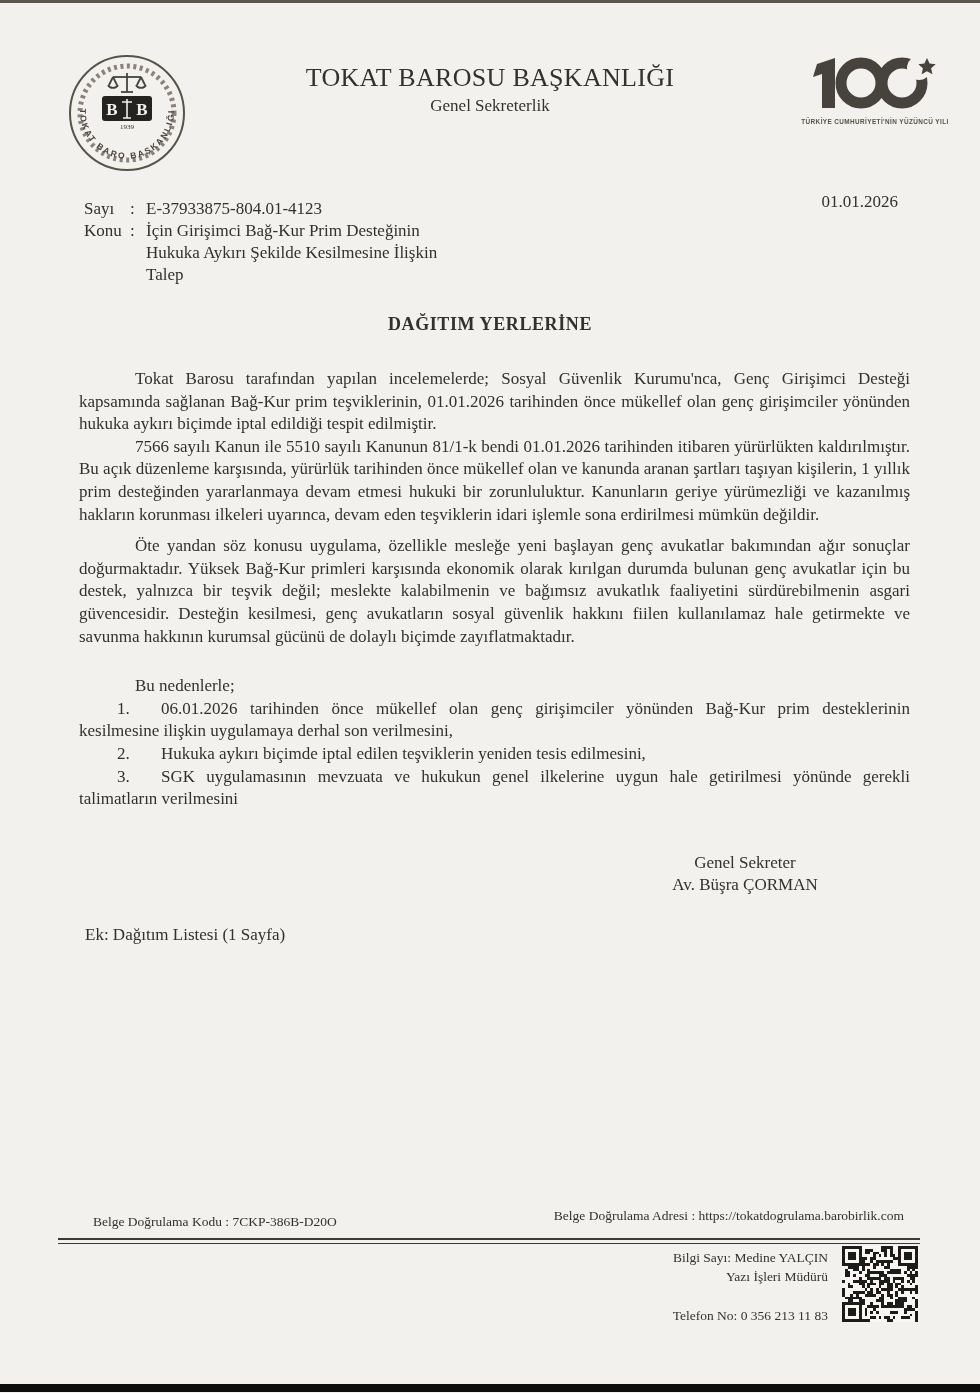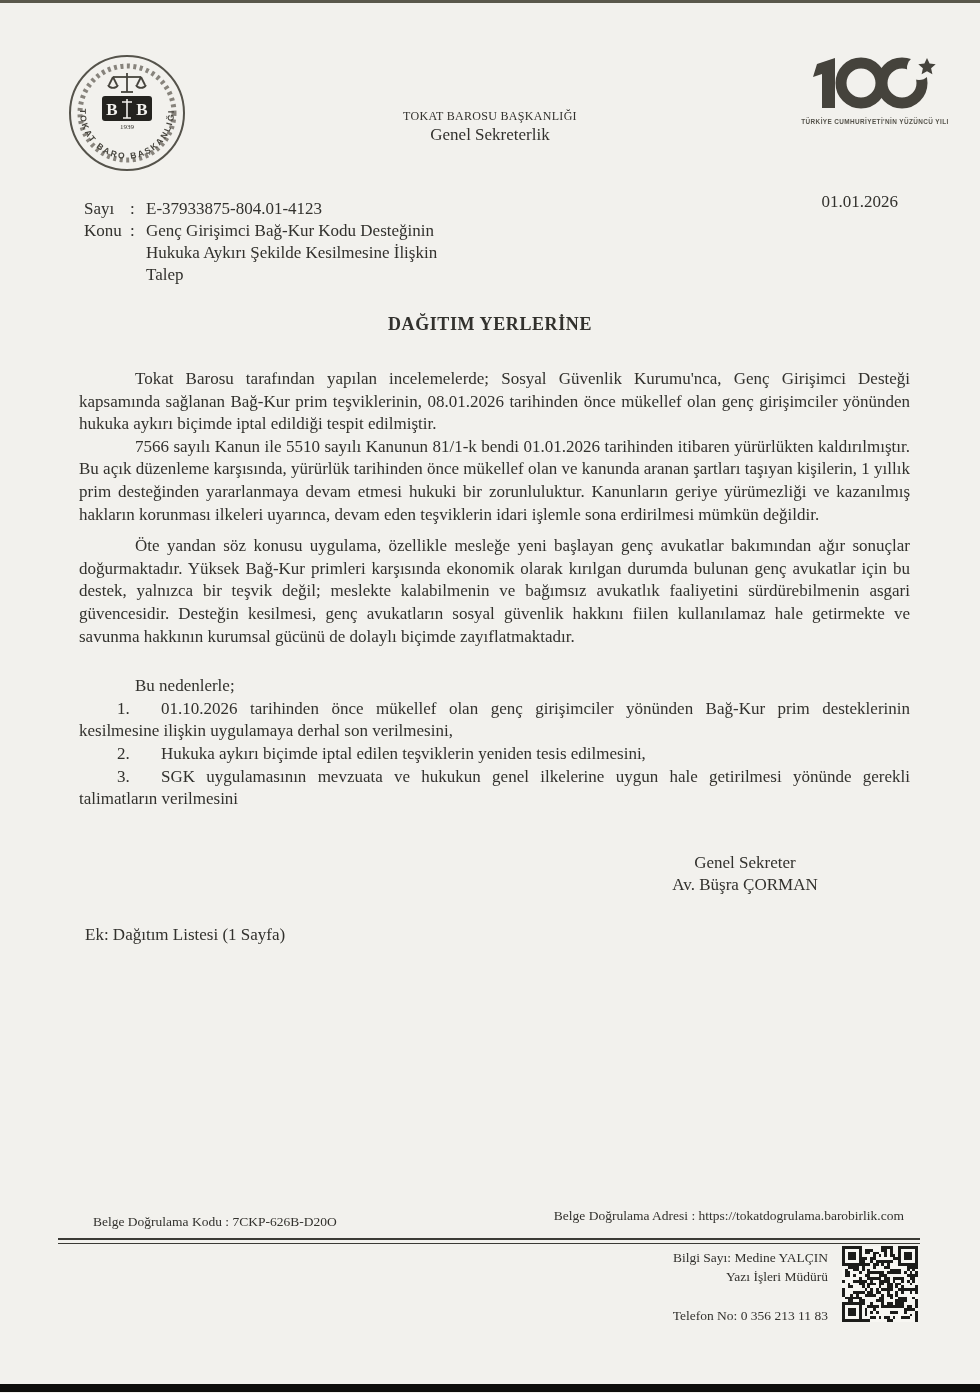--- a/index.html
+++ b/index.html
@@ -13,21 +13,21 @@
     color:#32312d;
     overflow:hidden;
   }
   .scan-edge-top{position:absolute;top:0;left:0;width:100%;height:3px;background:#5a584c;}
   .scan-edge-bottom{position:absolute;bottom:1px;left:0;width:100%;height:8px;background:#0e0e0c;}
 
   
   .seal{position:absolute;left:66px;top:52px;width:122px;height:122px;}
   .letterhead{position:absolute;left:240px;top:60px;width:500px;text-align:center;line-height:1.35;}
   .letterhead .tc{font-size:17px;}
-  .letterhead .org{font-size:12px;letter-spacing:.3px;margin-top:48px;}
+  .letterhead .org{font-size:26px;letter-spacing:.3px;}
   .letterhead .dept{font-size:17px;}
   .centenary{position:absolute;left:795px;top:52px;width:160px;height:90px;}
 
   
   .meta{position:absolute;left:84px;top:198px;width:560px;font-size:17px;line-height:22px;}
   .meta-row{display:flex;}
   .meta-row .lbl{width:46px;flex:0 0 46px;}
   .meta-row .colon{width:16px;flex:0 0 16px;}
   .meta-row .val{white-space:pre-line;}
   .doc-date{position:absolute;right:82px;top:192px;font-size:17px;}
@@ -120,47 +120,47 @@
 
   <div class="meta">
     <div class="meta-row">
       <span class="lbl">Sayı</span>
       <span class="colon">:</span>
       <span class="val">E-37933875-804.01-4123</span>
     </div>
     <div class="meta-row">
       <span class="lbl">Konu</span>
       <span class="colon">:</span>
-      <span class="val">Genç Girişimci Bağ-Kur Kodu Desteğinin
+      <span class="val">İçin Girişimci Bağ-Kur Prim Desteğinin
 Hukuka Aykırı Şekilde Kesilmesine İlişkin
 Talep</span>
     </div>
   </div>
   <div class="doc-date">01.01.2026</div>
 
   <div class="doc-title">DAĞITIM YERLERİNE</div>
 
   <div class="body-text">
-    <p>Tokat Barosu tarafından yapılan incelemelerde; Sosyal Güvenlik Kurumu'nca, Genç Girişimci Desteği kapsamında sağlanan Bağ-Kur prim teşviklerinin, 08.01.2026 tarihinden önce mükellef olan genç girişimciler yönünden hukuka aykırı biçimde iptal edildiği tespit edilmiştir.</p>
+    <p>Tokat Barosu tarafından yapılan incelemelerde; Sosyal Güvenlik Kurumu'nca, Genç Girişimci Desteği kapsamında sağlanan Bağ-Kur prim teşviklerinin, 01.01.2026 tarihinden önce mükellef olan genç girişimciler yönünden hukuka aykırı biçimde iptal edildiği tespit edilmiştir.</p>
     <p>7566 sayılı Kanun ile 5510 sayılı Kanunun 81/1-k bendi 01.01.2026 tarihinden itibaren yürürlükten kaldırılmıştır. Bu açık düzenleme karşısında, yürürlük tarihinden önce mükellef olan ve kanunda aranan şartları taşıyan kişilerin, 1 yıllık prim desteğinden yararlanmaya devam etmesi hukuki bir zorunluluktur. Kanunların geriye yürümezliği ve kazanılmış hakların korunması ilkeleri uyarınca, devam eden teşviklerin idari işlemle sona erdirilmesi mümkün değildir.</p>
     <p class="gap-sm">Öte yandan söz konusu uygulama, özellikle mesleğe yeni başlayan genç avukatlar bakımından ağır sonuçlar doğurmaktadır. Yüksek Bağ-Kur primleri karşısında ekonomik olarak kırılgan durumda bulunan genç avukatlar için bu destek, yalnızca bir teşvik değil; meslekte kalabilmenin ve bağımsız avukatlık faaliyetini sürdürebilmenin asgari güvencesidir. Desteğin kesilmesi, genç avukatların sosyal güvenlik hakkını fiilen kullanılamaz hale getirmekte ve savunma hakkının kurumsal gücünü de dolaylı biçimde zayıflatmaktadır.</p>
     <p class="gap-lg">Bu nedenlerle;</p>
-    <p class="li"><span class="num">1.</span><span>01.10.2026 tarihinden önce mükellef olan genç girişimciler yönünden Bağ-Kur prim desteklerinin kesilmesine ilişkin uygulamaya derhal son verilmesini,</span></p>
+    <p class="li"><span class="num">1.</span><span>06.01.2026 tarihinden önce mükellef olan genç girişimciler yönünden Bağ-Kur prim desteklerinin kesilmesine ilişkin uygulamaya derhal son verilmesini,</span></p>
     <p class="li"><span class="num">2.</span><span>Hukuka aykırı biçimde iptal edilen teşviklerin yeniden tesis edilmesini,</span></p>
     <p class="li"><span class="num">3.</span><span>SGK uygulamasının mevzuata ve hukukun genel ilkelerine uygun hale getirilmesi yönünde gerekli talimatların verilmesini</span></p>
   </div>
 
   <div class="signature">
     <div>Genel Sekreter</div>
     <div>Av. Büşra ÇORMAN</div>
   </div>
 
   <div class="attachment">Ek: Dağıtım Listesi (1 Sayfa)</div>
 
-  <div class="verify-code">Belge Doğrulama Kodu : 7CKP-626B-D20O</div>
+  <div class="verify-code">Belge Doğrulama Kodu : 7CKP-386B-D20O</div>
   <div class="verify-addr">Belge Doğrulama Adresi : https://tokatdogrulama.barobirlik.com</div>
   <div class="footer-rule"></div>
 
 
   <div class="info-block">
     <div>Bilgi Sayı:  Medine YALÇIN</div>
     <div>Yazı İşleri Müdürü</div>
     <div class="info-phone">Telefon No:  0 356 213 11 83</div>
   </div>
 

